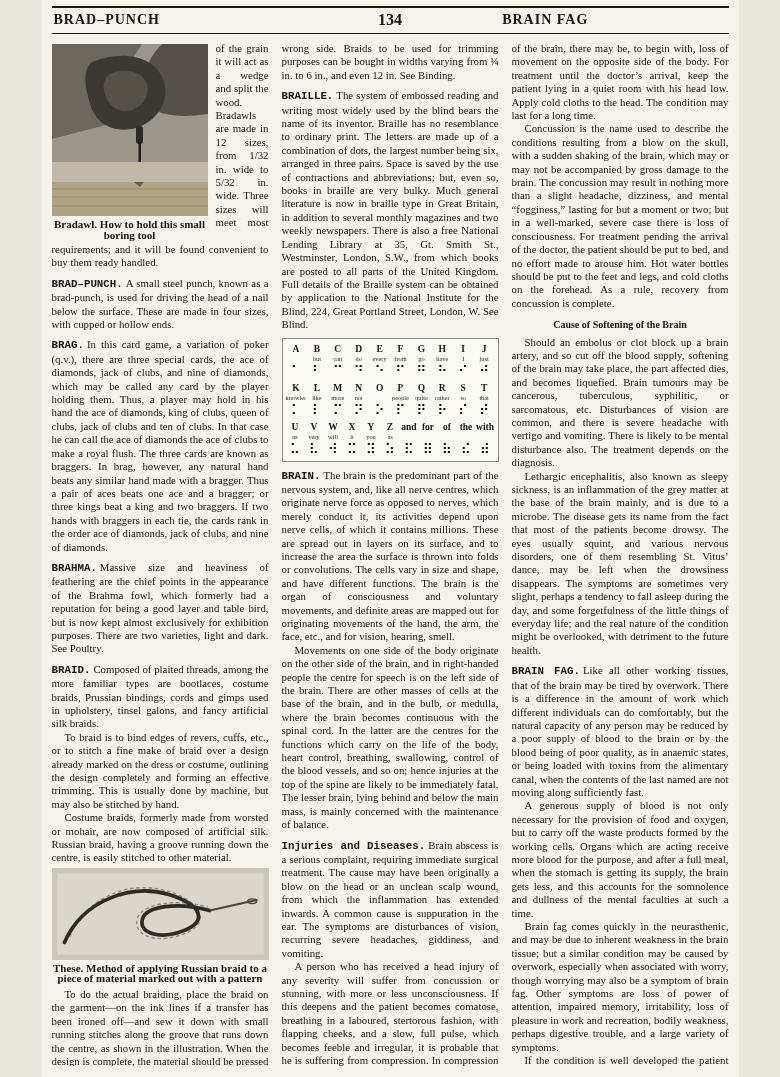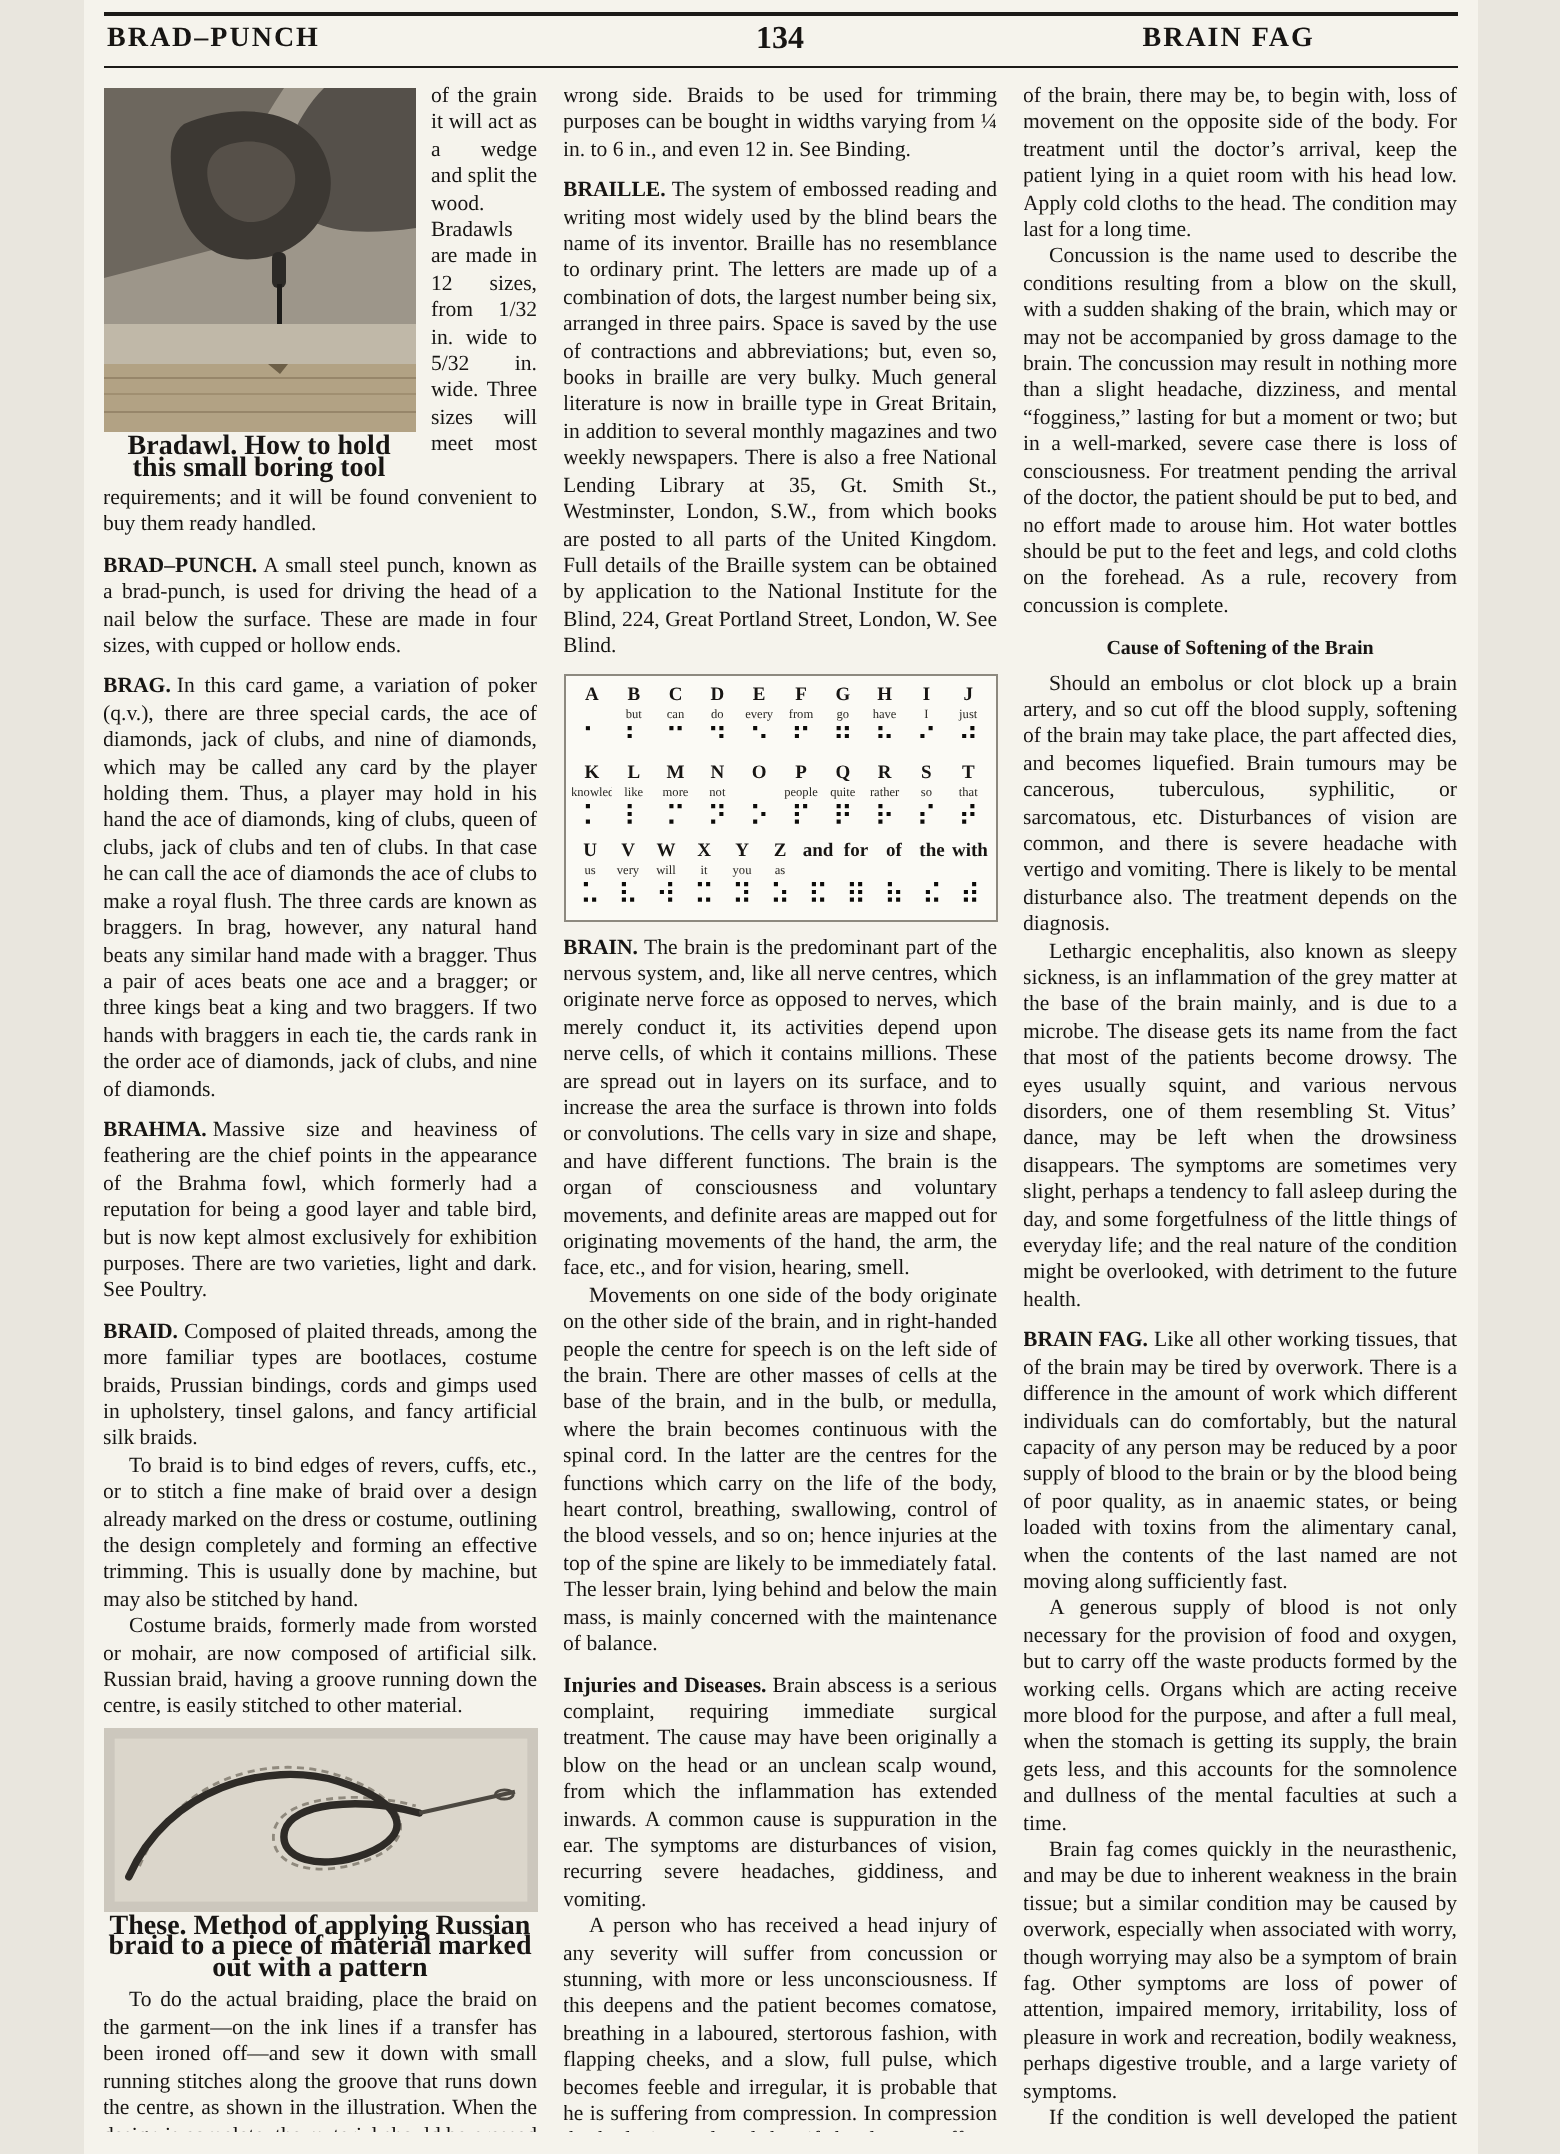--- a/index.html
+++ b/index.html
@@ -9,30 +9,30 @@
     font-family:"Liberation Serif", serif;
     padding:6px 10px 0 10px;overflow:hidden;position:relative;
   }
   .header{
     border-top:2px solid #1c1a17;border-bottom:1px solid #1c1a17;
     display:flex;align-items:center;justify-content:space-between;
     padding:3px 2px 4px 2px;font-weight:bold;font-size:14px;letter-spacing:1px;
   }
   .header .h-left{flex:1;text-align:left;}
   .header .h-center{flex:1;text-align:center;font-size:16px;letter-spacing:0;}
-  .header .h-right{flex:1;text-align:center;}
+  .header .h-right{flex:1;text-align:left;}
   .columns{display:flex;gap:13px;margin-top:8px;height:1024px;overflow:hidden;}
   .col{flex:1;min-width:0;text-align:justify;font-size:10.8px;line-height:13.4px;overflow:hidden;}
   p{margin:0;}
   .entry{margin-top:7px;}
-  .lead{font-weight:bold;margin-right:3px;}
+  .lead{font-weight:bold;margin-right:3px;font-family:Liberation Mono, monospace;}
   .indent{text-indent:13px;}
   .subhead{font-weight:bold;text-align:center;margin:8px 0 4px 0;font-size:10px;}
   .figure{margin:3px 0 4px 0;}
-  .figcaption{font-weight:bold;font-size:14px;line-height:10.5px;text-align:center;margin-top:3px;font-family:"Liberation Serif",serif;}
+  .figcaption{font-weight:bold;font-size:11px;line-height:10.5px;text-align:center;margin-top:3px;font-family:"Liberation Serif",serif;}
   .bradawl-fig{float:left;width:156px;margin:2px 8px 3px 0;}
   .photo{display:block;width:100%;}
   .clear{clear:both;}
   .braille-box{border:1px solid #8d897f;background:#fbfaf5;padding:5px 3px 3px 3px;margin-top:6px;}
   .braille-row{display:flex;margin-bottom:3px;}
   .braille-row:last-child{margin-bottom:0;}
   .braille-cell{flex:1;min-width:0;text-align:center;overflow:hidden;}
   .bl-letter{display:block;font-weight:bold;font-size:9.5px;line-height:11px;font-family:"Liberation Serif",serif;}
   .bl-word{display:block;font-size:6.3px;line-height:7px;min-height:8px;color:#2a2824;}
   .bl-dots{display:block;font-family:"DejaVu Sans",sans-serif;font-size:14px;line-height:17px;color:#0d0c0a;}

